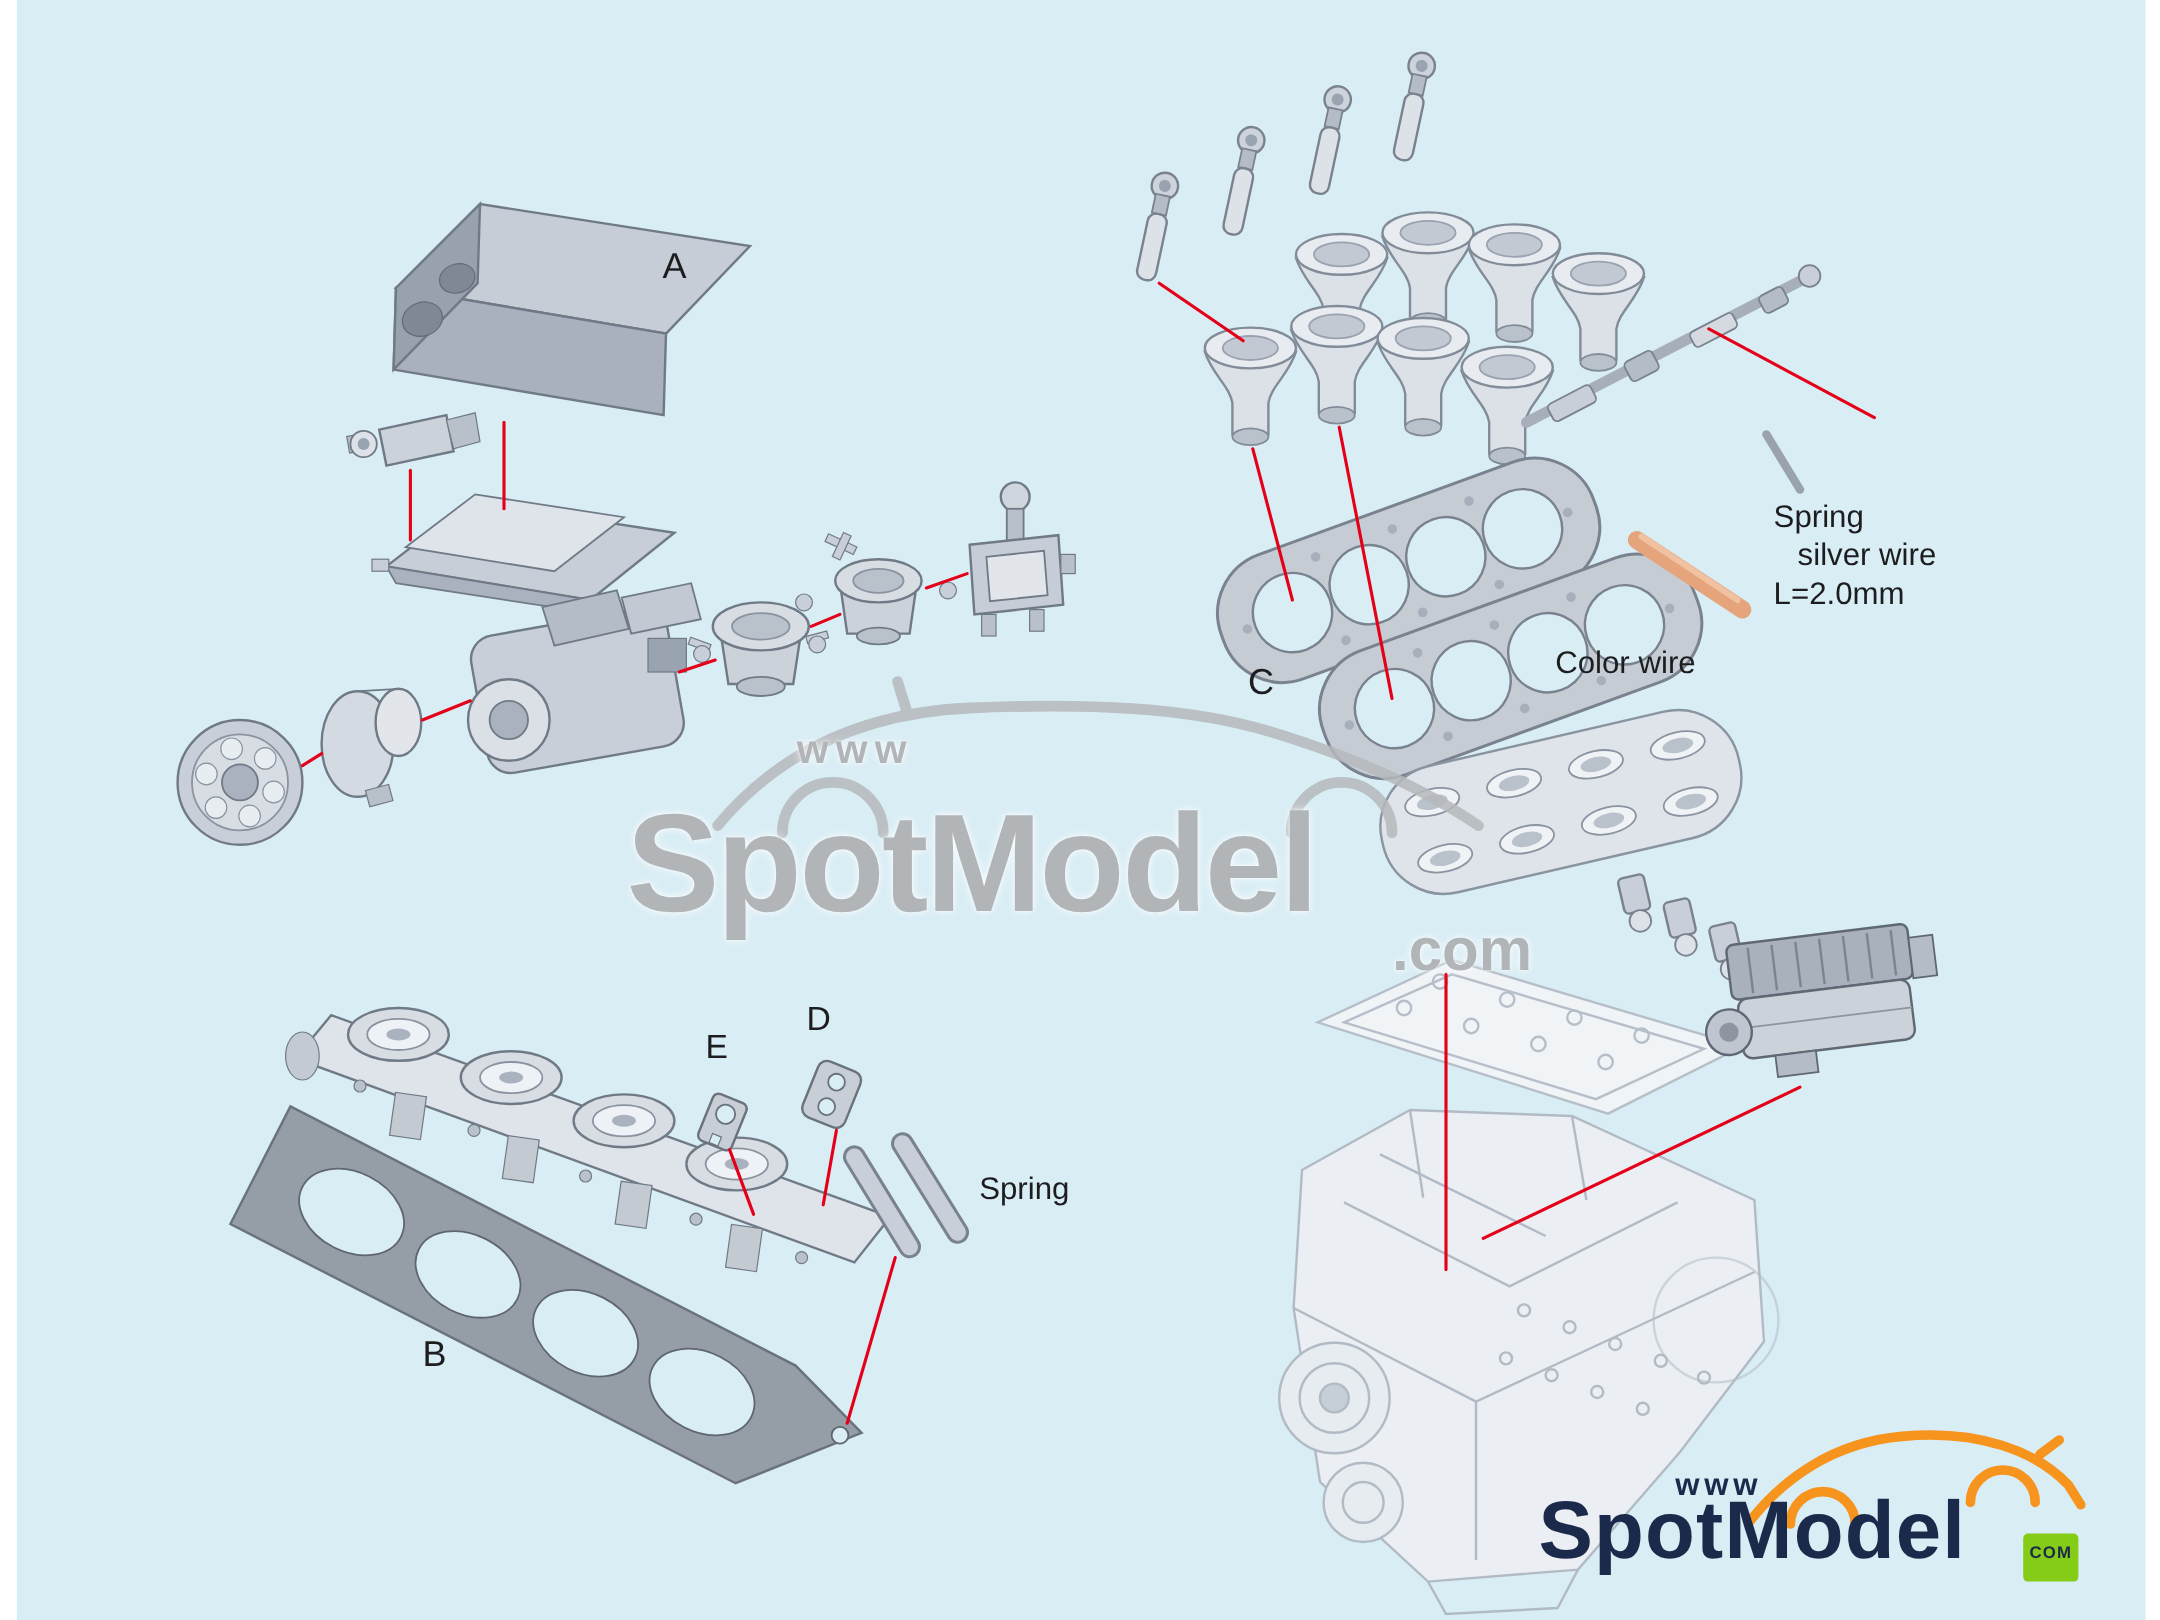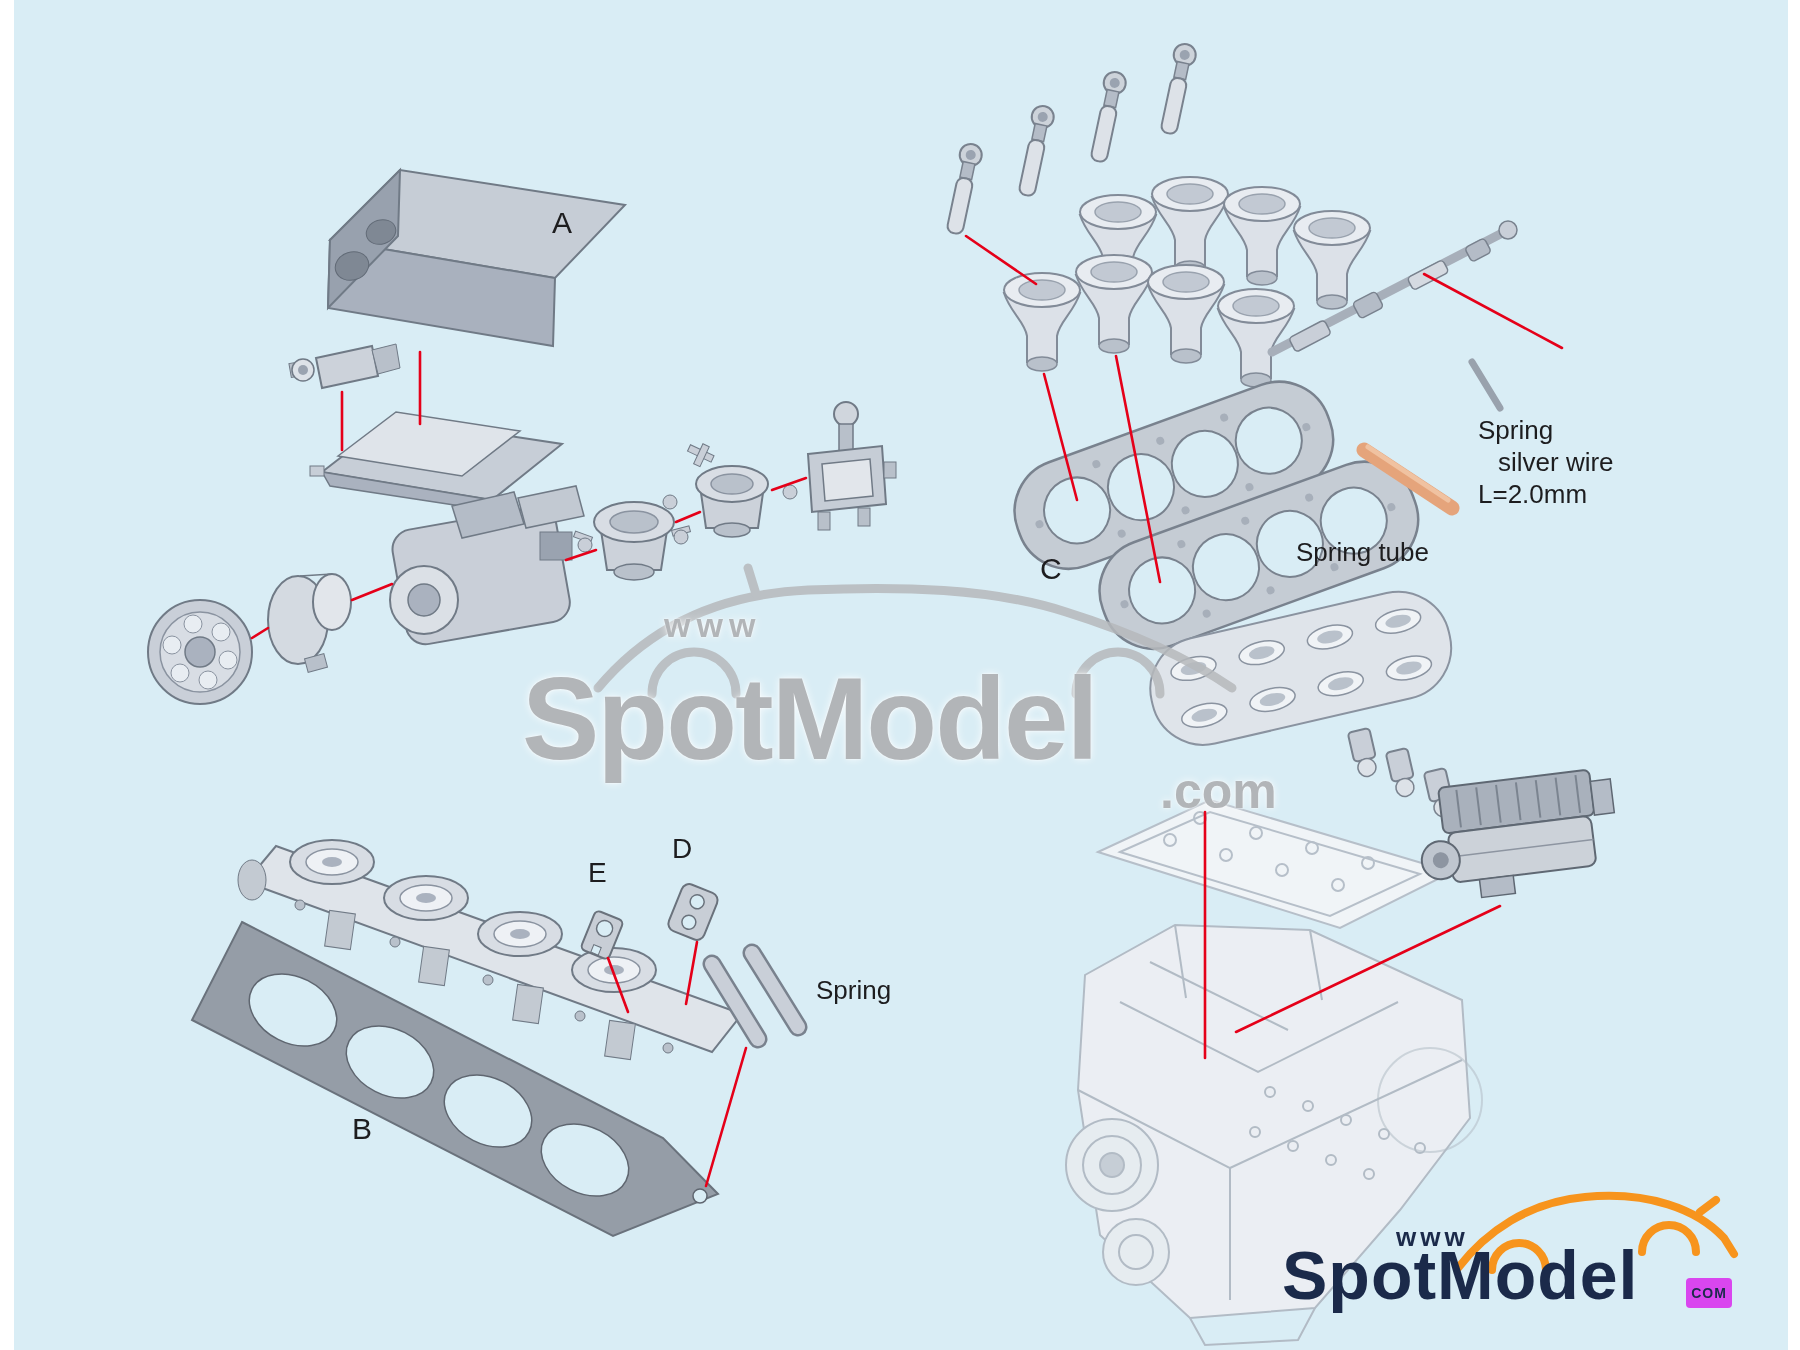--- a/index.html
+++ b/index.html
@@ -23,21 +23,21 @@
   .wm{position:absolute;z-index:2;color:#b2b5b8;font-weight:700;white-space:nowrap;
       text-shadow:0 0 8px rgba(255,255,255,.85),0 0 2px rgba(255,255,255,.9);}
   .wm-www{font-size:34px;letter-spacing:6px;}
   .wm-brand{font-size:116px;letter-spacing:-2px;}
   .wm-com{font-size:50px;}
   
   .logo-txt{position:absolute;z-index:3;color:#1b2a4a;font-weight:700;white-space:nowrap;}
   .logo-www{font-size:26px;letter-spacing:4px;}
   .logo-brand{font-size:68px;letter-spacing:1px;}
   .logo-com{
-    position:absolute;z-index:3;width:46px;height:30px;background:#d946ef;
+    position:absolute;z-index:3;width:46px;height:40px;background:#84cc16;
     border-radius:4px;color:#1b2a4a;font-weight:700;font-size:14px;
     text-align:center;line-height:30px;letter-spacing:1px;
   }
 </style>
 </head>
 <body>
 
 <div class="canvas"></div>
 
 <svg class="art" width="1800" height="1350" viewBox="0 0 1800 1350">
@@ -371,21 +371,21 @@
   </g>
 </svg>
 
 <div class="lbl letter" style="left:552px;top:206px;">A</div>
 <div class="lbl letter" style="left:1040px;top:552px;">C</div>
 <div class="lbl letter" style="left:352px;top:1112px;">B</div>
 <div class="lbl letter-sm" style="left:588px;top:858px;">E</div>
 <div class="lbl letter-sm" style="left:672px;top:834px;">D</div>
 
 <div class="lbl cap" style="left:816px;top:976px;">Spring</div>
-<div class="lbl cap" style="left:1296px;top:538px;">Spring tube</div>
+<div class="lbl cap" style="left:1296px;top:538px;">Color wire</div>
 <div class="lbl cap" style="left:1478px;top:416px;">Spring</div>
 <div class="lbl cap" style="left:1478px;top:448px;margin-left:20px;">silver wire</div>
 <div class="lbl cap" style="left:1478px;top:480px;">L=2.0mm</div>
 
 <div class="wm wm-www" style="left:664px;top:606px;">www</div>
 <div class="wm wm-brand" style="left:522px;top:652px;">SpotModel</div>
 <div class="wm wm-com" style="left:1160px;top:762px;">.com</div>
 
 <div class="logo-txt logo-www" style="left:1396px;top:1222px;">www</div>
 <div class="logo-txt logo-brand" style="left:1282px;top:1236px;">SpotModel</div>

